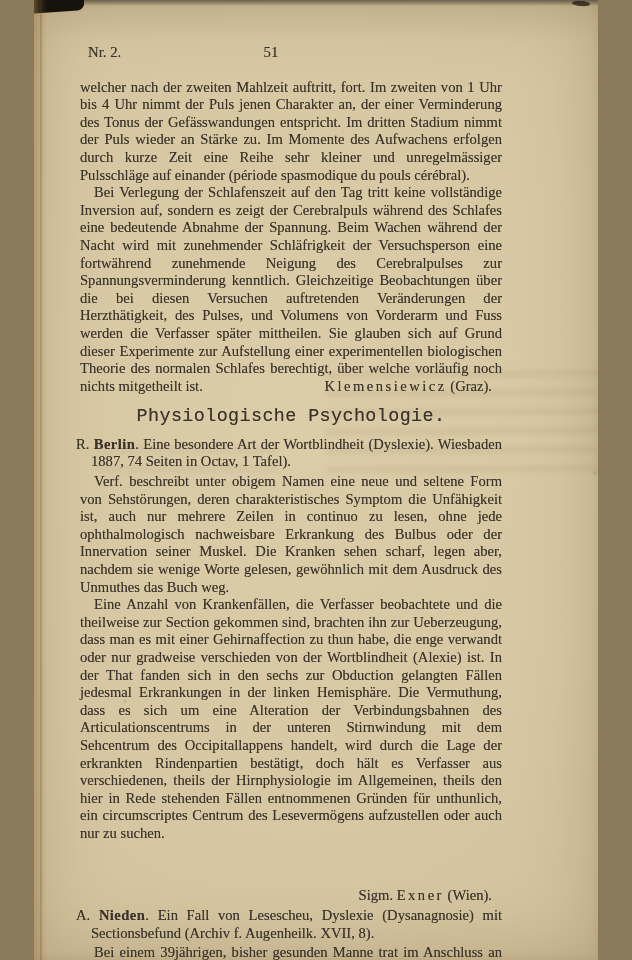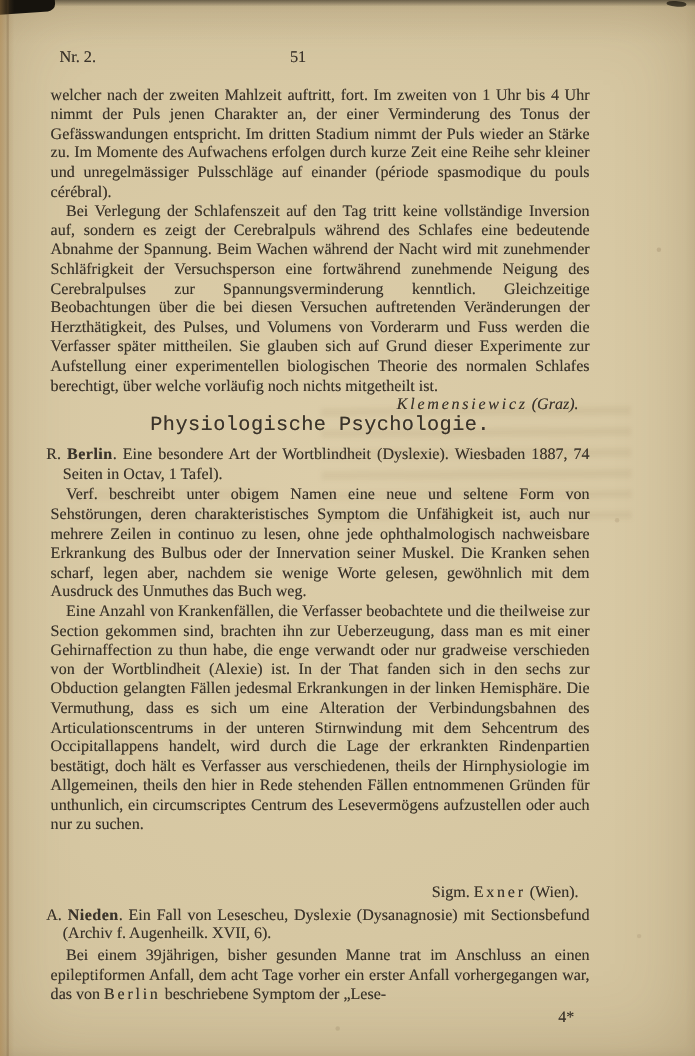--- a/index.html
+++ b/index.html
@@ -1,18 +1,18 @@
 <!DOCTYPE html>
 <html lang="de"><head>
 <meta charset="utf-8">
 <style>
   html,body{margin:0;padding:0;background:#8a7a5c;}
   .page{
     position:relative;
-    width:632px;height:960px;
+    width:564px;height:960px;
     margin:0 auto;
     overflow:hidden;
     background:
       linear-gradient(180deg, rgba(120,95,60,0.10) 0%, rgba(120,95,60,0) 40px),
       radial-gradient(120% 95% at 46% 44%, #dccda9 0%, #d6c7a2 48%, #cfbf99 78%, #c4b28a 100%);
     box-shadow: inset 0 0 70px rgba(110,85,50,0.28), inset 0 0 10px rgba(90,70,40,0.12);
     font-family:"Liberation Serif","DejaVu Serif",serif;
     color:#3a332a;
   }
   
@@ -47,21 +47,21 @@
     font-size:14.6px;line-height:17.6px;
     text-shadow:0 0 0.6px rgba(58,51,42,0.55);
   }
   .running-head{display:grid;grid-template-columns:1fr auto 1fr;align-items:baseline;
     margin:0 0 17px 0;font-size:14.8px;}
   .rh-left{text-align:left;padding-left:8px;}
   .rh-center{text-align:center;}
   .rh-right{padding-right:40px;}
   p.para{margin:0;text-align:justify;}
   p.ind{text-indent:14px;}
-  .sig-inline{float:right;padding-right:10px;white-space:nowrap;font-style:italic;}
+  .sig-inline{float:right;padding-right:10px;white-space:nowrap;}
   .sp{letter-spacing:0.17em;}
   .section-heading{clear:both;margin:13px 0 10px 0;font-size:18.4px;font-weight:normal;
     text-align:center;letter-spacing:0.4px;font-family:Liberation Mono, monospace;}
   p.ref{margin:3px 0 2px 0;padding-left:11px;text-indent:-15px;text-align:justify;}
   .au{font-weight:bold;letter-spacing:0.03em;}
   .it{}
   .sig-line{text-align:right;padding-right:10px;margin-top:44px;}
   .footer-mark{text-align:right;padding-right:14px;margin-top:3px;font-size:14.6px;}
 </style>
 </head>
@@ -95,20 +95,20 @@
     <h2 class="section-heading">Physiologische Psychologie.</h2>
 
     <p class="ref"><span>R. </span><span class="au">Berlin</span><span>. </span><span class="it">Eine besondere Art der Wortblindheit</span><span> (Dyslexie). Wiesbaden 1887, 74 Seiten in Octav, 1 Tafel).</span></p>
 
     <p class="para ind">Verf. beschreibt unter obigem Namen eine neue und seltene Form von Sehstörungen, deren charakteristisches Symptom die Unfähigkeit ist, auch nur mehrere Zeilen in continuo zu lesen, ohne jede ophthalmologisch nachweisbare Erkrankung des Bulbus oder der Innervation seiner Muskel. Die Kranken sehen scharf, legen aber, nachdem sie wenige Worte gelesen, gewöhnlich mit dem Ausdruck des Unmuthes das Buch weg.</p>
 
     <p class="para ind">Eine Anzahl von Krankenfällen, die Verfasser beobachtete und die theilweise zur Section gekommen sind, brachten ihn zur Ueberzeugung, dass man es mit einer Gehirnaffection zu thun habe, die enge verwandt oder nur gradweise verschieden von der Wortblindheit (Alexie) ist. In der That fanden sich in den sechs zur Obduction gelangten Fällen jedesmal Erkrankungen in der linken Hemisphäre. Die Vermuthung, dass es sich um eine Alteration der Verbindungsbahnen des Articulationscentrums in der unteren Stirnwindung mit dem Sehcentrum des Occipitallappens handelt, wird durch die Lage der erkrankten Rindenpartien bestätigt, doch hält es Verfasser aus verschiedenen, theils der Hirnphysiologie im Allgemeinen, theils den hier in Rede stehenden Fällen entnommenen Gründen für unthunlich, ein circumscriptes Centrum des Lesevermögens aufzustellen oder auch nur zu suchen.</p>
 
     <div class="sig-line"><span>Sigm. </span><span class="sp">Exner</span><span> (Wien).</span></div>
 
-    <p class="ref"><span>A. </span><span class="au">Nieden</span><span>. </span><span class="it">Ein Fall von Lesescheu, Dyslexie (Dysanagnosie) mit Sectionsbefund</span><span> (Archiv f. Augenheilk. XVII, 6).</span></p>
+    <p class="ref"><span>A. </span><span class="au">Nieden</span><span>. </span><span class="it">Ein Fall von Lesescheu, Dyslexie (Dysanagnosie) mit Sectionsbefund</span><span> (Archiv f. Augenheilk. XVII, 8).</span></p>
 
     <p class="para ind"><span>Bei einem 39jährigen, bisher gesunden Manne trat im Anschluss an einen epileptiformen Anfall, dem acht Tage vorher ein erster Anfall vorhergegangen war, das von </span><span class="sp">Berlin</span><span> beschriebene Symptom der „Lese-</span></p>
 
     <div class="footer-mark">4*</div>
 
   </div>
 </div>
 
 </body></html>

